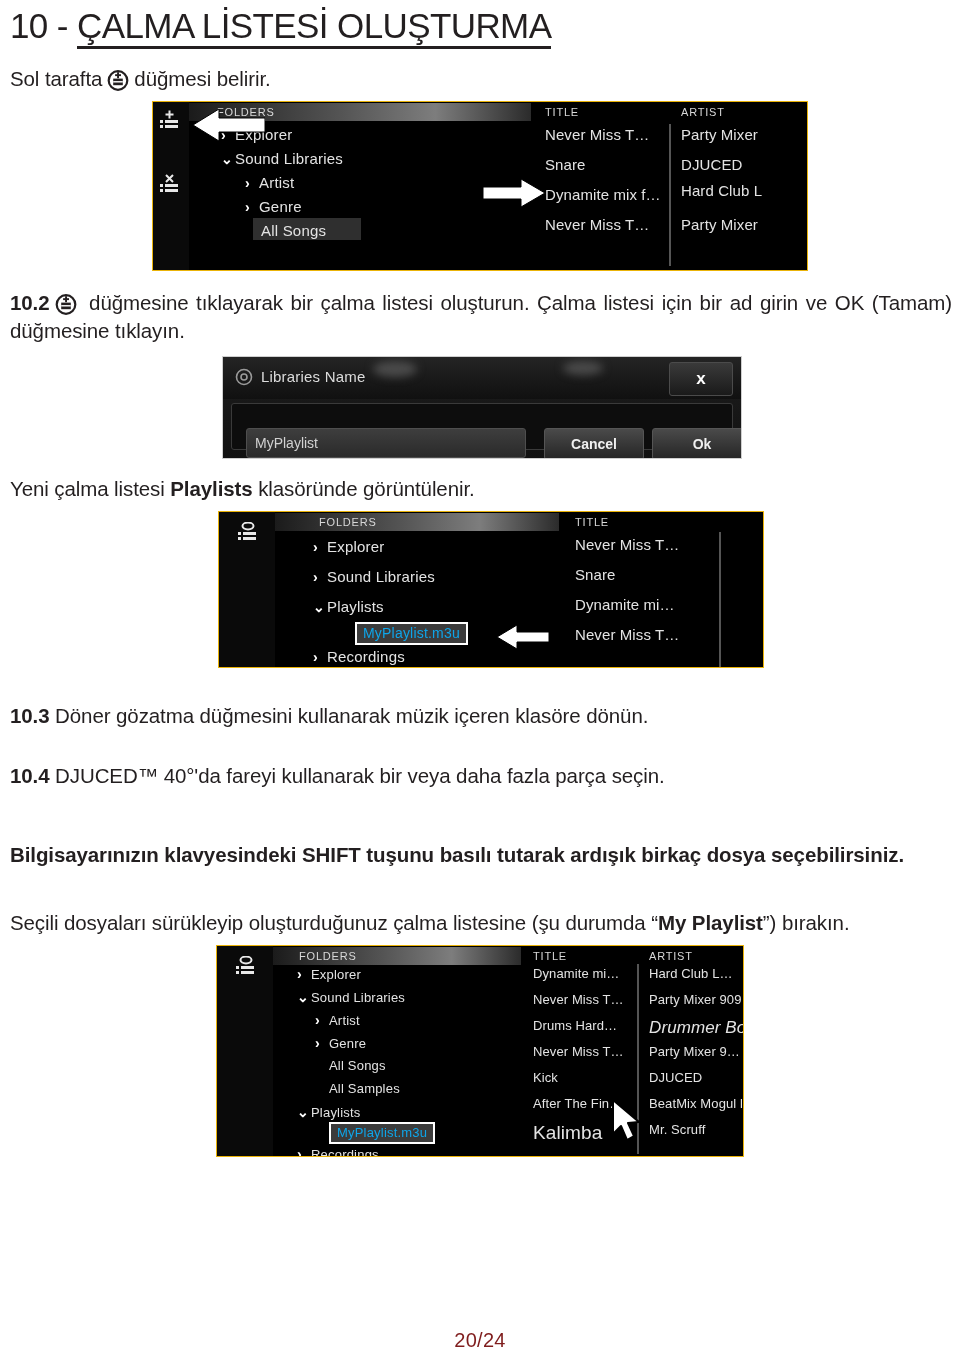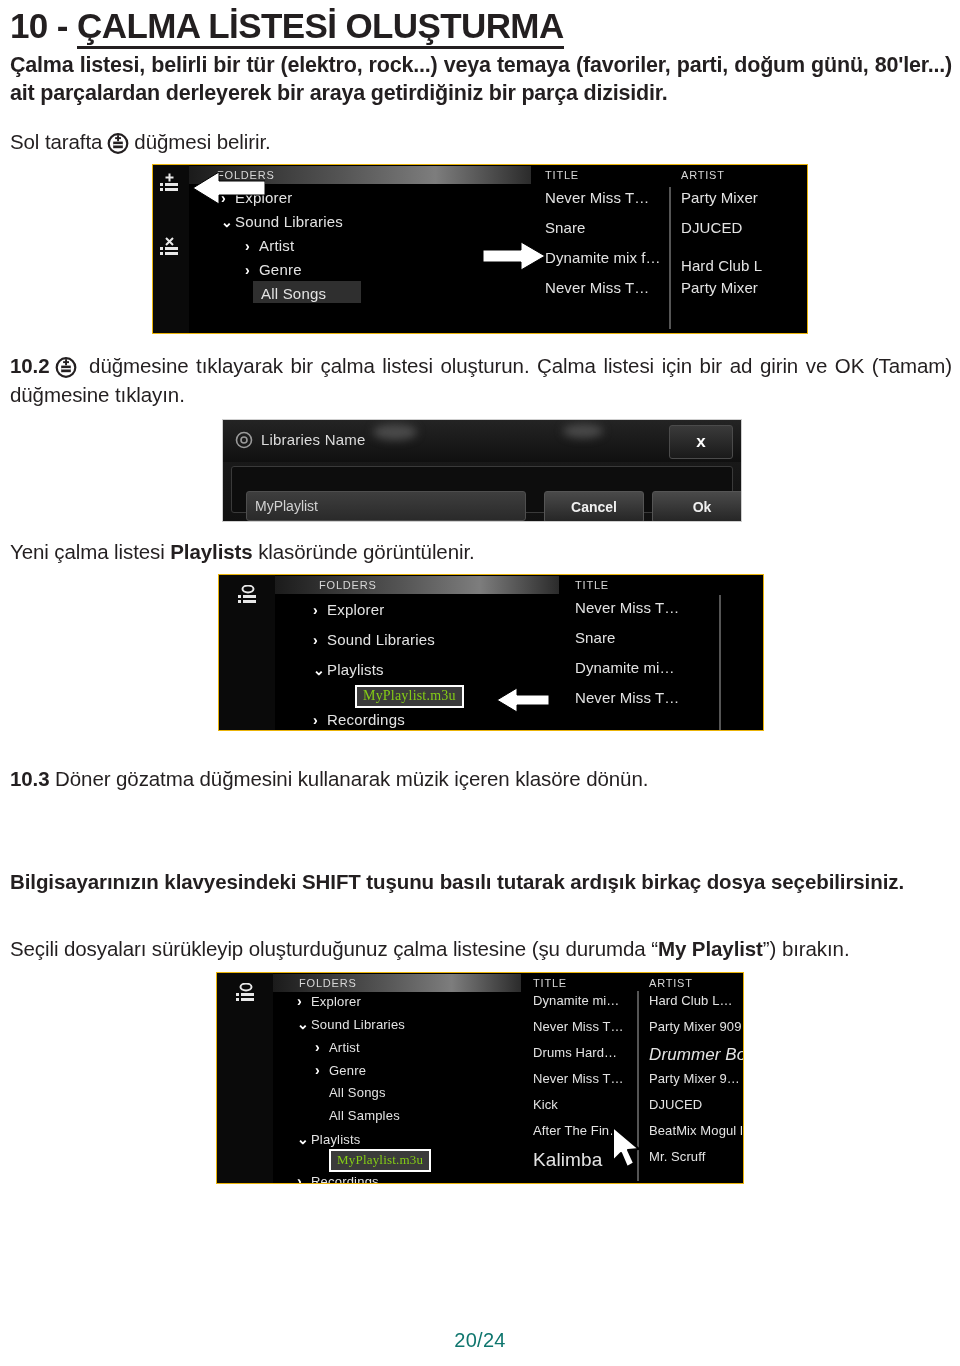--- a/index.html
+++ b/index.html
@@ -20,21 +20,21 @@
     position: relative;
     width: 960px;
     height: 1366px;
     padding: 0;
     box-sizing: border-box;
   }
 
   
   .h1 {
     font-size: 35px;
-    font-weight: bold;
+    font-weight: normal;
     letter-spacing: -0.6px;
     line-height: 1.05;
     margin: 0;
     padding: 8px 0 0 10px;
     white-space: nowrap;
   }
   .h1 .u {
     border-bottom: 3px solid #231f20;
     padding-bottom: 1px;
   }
@@ -133,26 +133,25 @@
     text-align: left;
   }
   .hl-bar {
     position: absolute;
     background: #2f2f2f;
   }
   .sel-file {
     position: absolute;
     background: #3b3b3b;
     border: 2px solid #ffffff;
-    color: #84cc16;
+    color: #0ea5e9;
     font-size: 14px;
     padding: 1px 6px 2px 6px;
     white-space: nowrap;
     letter-spacing: 0.2px;
-    font-family: Liberation Serif, serif;
   }
   .cell {
     position: absolute;
     font-size: 15px;
     color: #e3e3e3;
     white-space: nowrap;
     letter-spacing: 0.1px;
   }
   .vdiv {
     position: absolute;
@@ -213,32 +212,31 @@
     color:#f0f0f0; font-size:14px; font-weight:bold;
     display:flex; align-items:center; justify-content:center;
   }
 
   .footer {
     position: absolute;
     left: 0; right: 0;
     bottom: 14px;
     text-align: center;
     font-size: 20px;
-    color: #0f766e;
+    color: #7f1d1d;
     letter-spacing: .3px;
   }
 </style>
 </head>
 <body>
 
 <div class="page">
 
   <h1 class="h1"><span>10 - </span><span class="u">ÇALMA LİSTESİ OLUŞTURMA</span></h1>
 
-  <p class="lead">Çalma listesi, belirli bir tür (elektro, rock...) veya temaya (favoriler, parti, doğum günü, 80'ler...) ait parçalardan derleyerek bir araya getirdiğiniz bir parça dizisidir.</p>
 
   <div class="spacer-sm"></div>
 
 
   <p class="para" style="margin-top:6px;"><span>Sol tarafta</span><span class="pl-icon"><svg viewBox="0 0 24 24">
         <circle cx="12" cy="12.5" r="9.3" fill="none" stroke="#231f20" stroke-width="2.2"></circle>
         <rect x="7.2" y="10.6" width="9.6" height="6.6" fill="#231f20"></rect>
         <rect x="7.2" y="13.1" width="9.6" height="1.4" fill="#ffffff"></rect>
         <rect x="11.1" y="4.2" width="1.9" height="6.0" fill="#231f20"></rect>
         <rect x="9.1" y="6.2" width="5.9" height="1.9" fill="#231f20"></rect>
@@ -304,21 +302,21 @@
     <div class="col-head" style="left:392px;">TITLE</div>
     <div class="cell" style="left:392px;top:24px;">Never Miss T…</div>
     <div class="cell" style="left:392px;top:54px;">Snare</div>
     <div class="cell" style="left:392px;top:84px;">Dynamite mix f…</div>
     <div class="cell" style="left:392px;top:114px;">Never Miss T…</div>
     <div class="vdiv" style="left:516px;top:22px;height:142px;"></div>
 
     <div class="col-head" style="left:528px;">ARTIST</div>
     <div class="cell" style="left:528px;top:24px;">Party Mixer</div>
     <div class="cell" style="left:528px;top:54px;">DJUCED</div>
-    <div class="cell" style="left:528px;top:92px;">Hard Club L</div>
+    <div class="cell" style="left:528px;top:80px;">Hard Club L</div>
     <div class="cell" style="left:528px;top:114px;">Party Mixer</div>
   </div>
 
   <div class="spacer-sm"></div>
 
   <p class="para" style="margin-top:4px;"><span class="num">10.2</span><span class="pl-icon"><svg viewBox="0 0 24 24">
         <circle cx="12" cy="12.5" r="9.3" fill="none" stroke="#231f20" stroke-width="2.2"></circle>
         <rect x="7.2" y="10.6" width="9.6" height="6.6" fill="#231f20"></rect>
         <rect x="7.2" y="13.1" width="9.6" height="1.4" fill="#ffffff"></rect>
         <rect x="11.1" y="4.2" width="1.9" height="6.0" fill="#231f20"></rect>
@@ -392,20 +390,22 @@
     <div class="vdiv" style="left:500px;top:20px;height:135px;"></div>
   </div>
 
   <div class="spacer-md"></div>
 
   <p class="para" style="margin-top:10px;"><span class="num">10.3</span>
     <span>Döner gözatma düğmesini kullanarak müzik içeren klasöre dönün.</span></p>
 
   <div class="spacer-md"></div>
 
+  <p class="para" style="margin-top:8px;"><span class="num">10.4</span>
+    <span>DJUCED™ 40°'da fareyi kullanarak bir veya daha fazla parça seçin.</span></p>
 
   <div class="spacer-lg"></div>
 
   <p class="para bold" style="margin-top:16px;line-height:1.42;">Bilgisayarınızın klavyesindeki SHIFT tuşunu basılı tutarak ardışık birkaç dosya seçebilirsiniz.</p>
 
   <div class="spacer-md"></div>
 
   <p class="para" style="margin-top:14px;line-height:1.42;"><span>Seçili dosyaları sürükleyip oluşturduğunuz çalma listesine (şu durumda </span><span>“</span><b>My Playlist</b><span>”</span><span>) bırakın.</span></p>
 
   <div class="shot" style="width:528px;height:212px;margin-top:8px;margin-left:216px;">

